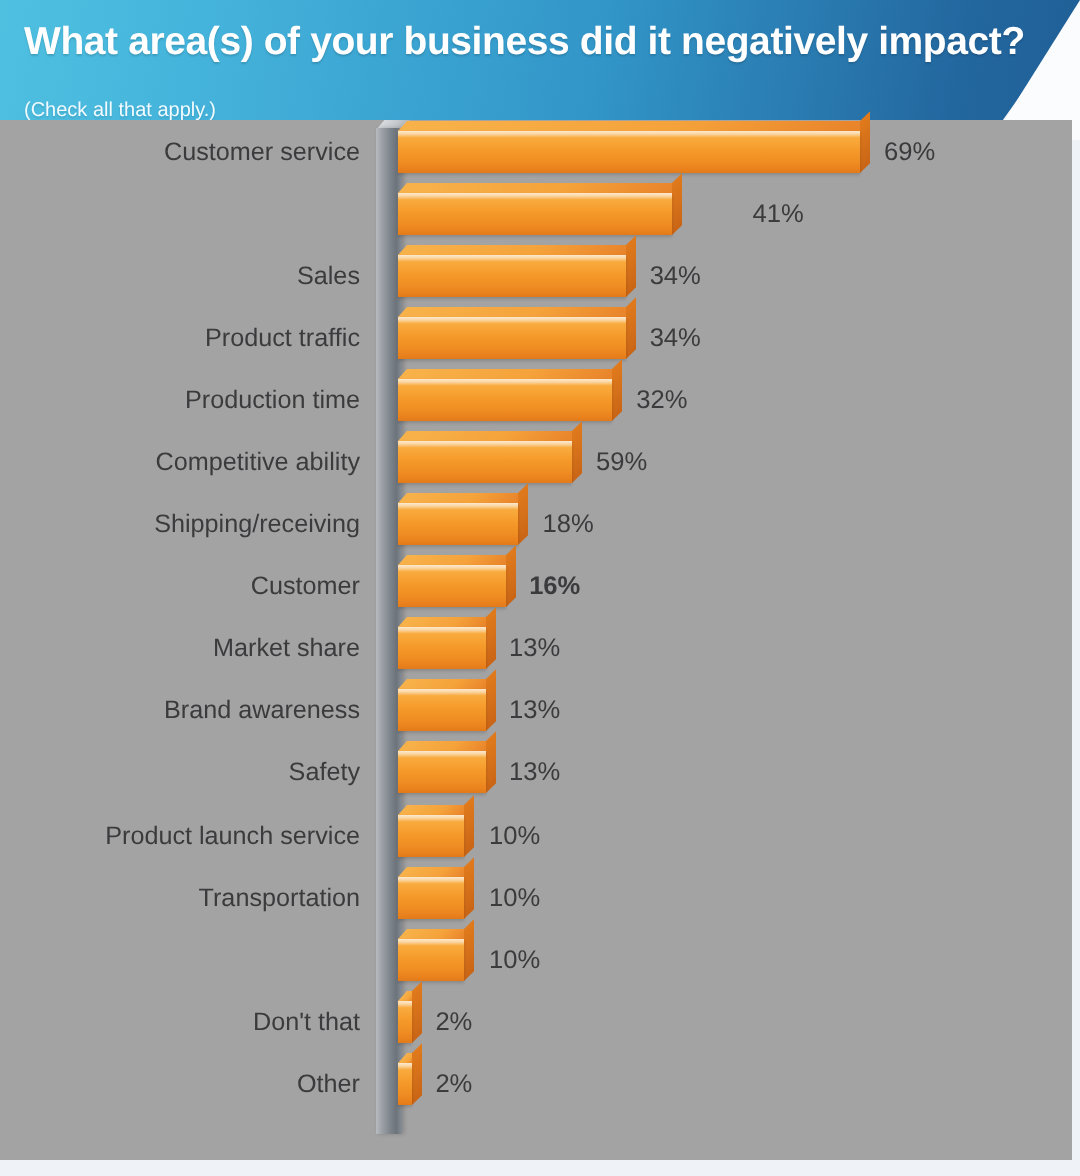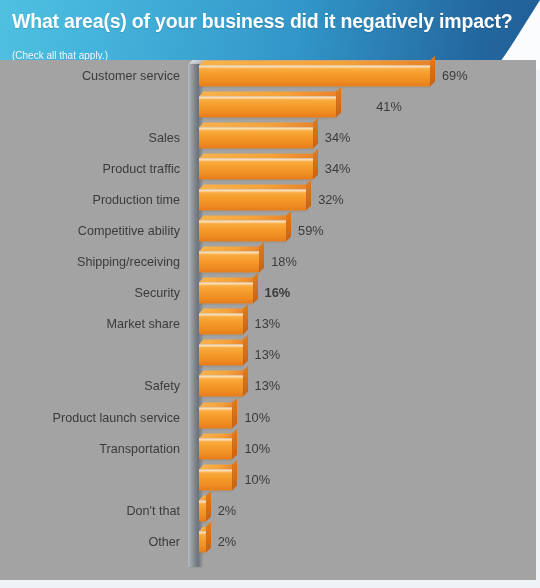--- a/index.html
+++ b/index.html
@@ -231,38 +231,39 @@
       <div class="row">
         <div class="row-label">Shipping/receiving</div>
         <div class="bar-wrap" style="width: 60.2609px;">
           <div class="bar-top" style="width: 60.2609px;"></div>
           <div class="bar-side" style="left: 60.2609px;"></div>
           <div class="bar-face" style="width: 60.2609px;"></div>
         </div>
         <div class="bar-value" style="left: 271.261px;">18%</div>
       </div>
       <div class="row">
-        <div class="row-label">Security</div>
+        <div class="row-label">Customer</div>
         <div class="bar-wrap" style="width: 53.5652px;">
           <div class="bar-top" style="width: 53.5652px;"></div>
           <div class="bar-side" style="left: 53.5652px;"></div>
           <div class="bar-face" style="width: 53.5652px;"></div>
         </div>
         <div class="bar-value" style="left: 264.565px; font-weight: bold;">16%</div>
       </div>
       <div class="row">
         <div class="row-label">Market share</div>
         <div class="bar-wrap" style="width: 43.5217px;">
           <div class="bar-top" style="width: 43.5217px;"></div>
           <div class="bar-side" style="left: 43.5217px;"></div>
           <div class="bar-face" style="width: 43.5217px;"></div>
         </div>
         <div class="bar-value" style="left: 254.522px;">13%</div>
       </div>
       <div class="row">
+        <div class="row-label">Brand awareness</div>
         <div class="bar-wrap" style="width: 43.5217px;">
           <div class="bar-top" style="width: 43.5217px;"></div>
           <div class="bar-side" style="left: 43.5217px;"></div>
           <div class="bar-face" style="width: 43.5217px;"></div>
         </div>
         <div class="bar-value" style="left: 254.522px;">13%</div>
       </div>
       <div class="row">
         <div class="row-label">Safety</div>
         <div class="bar-wrap" style="width: 43.5217px;">

